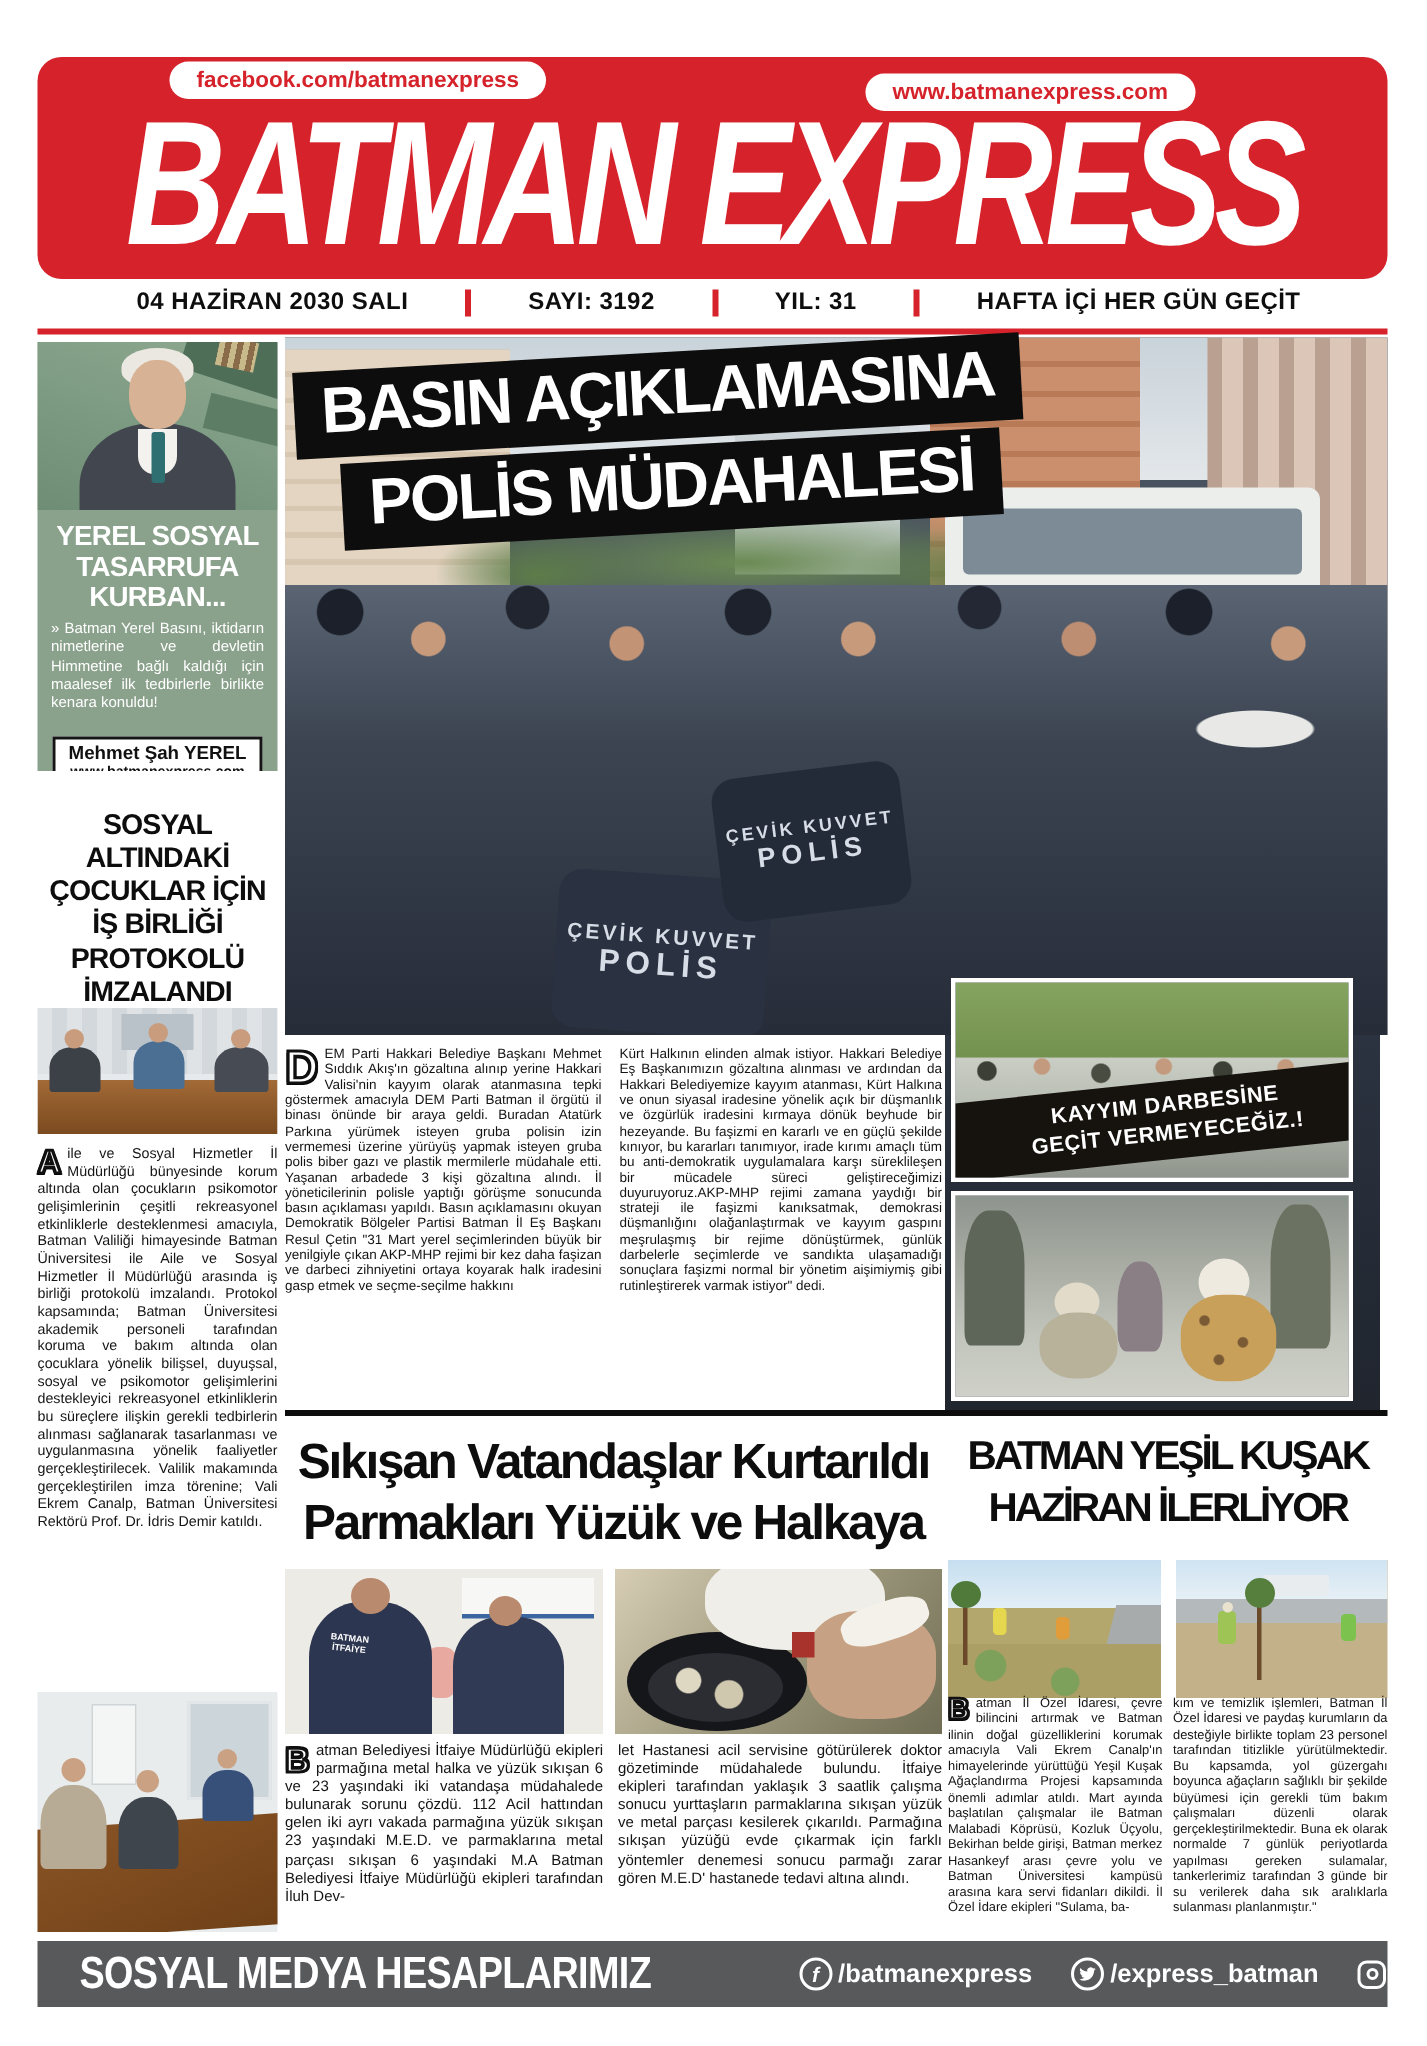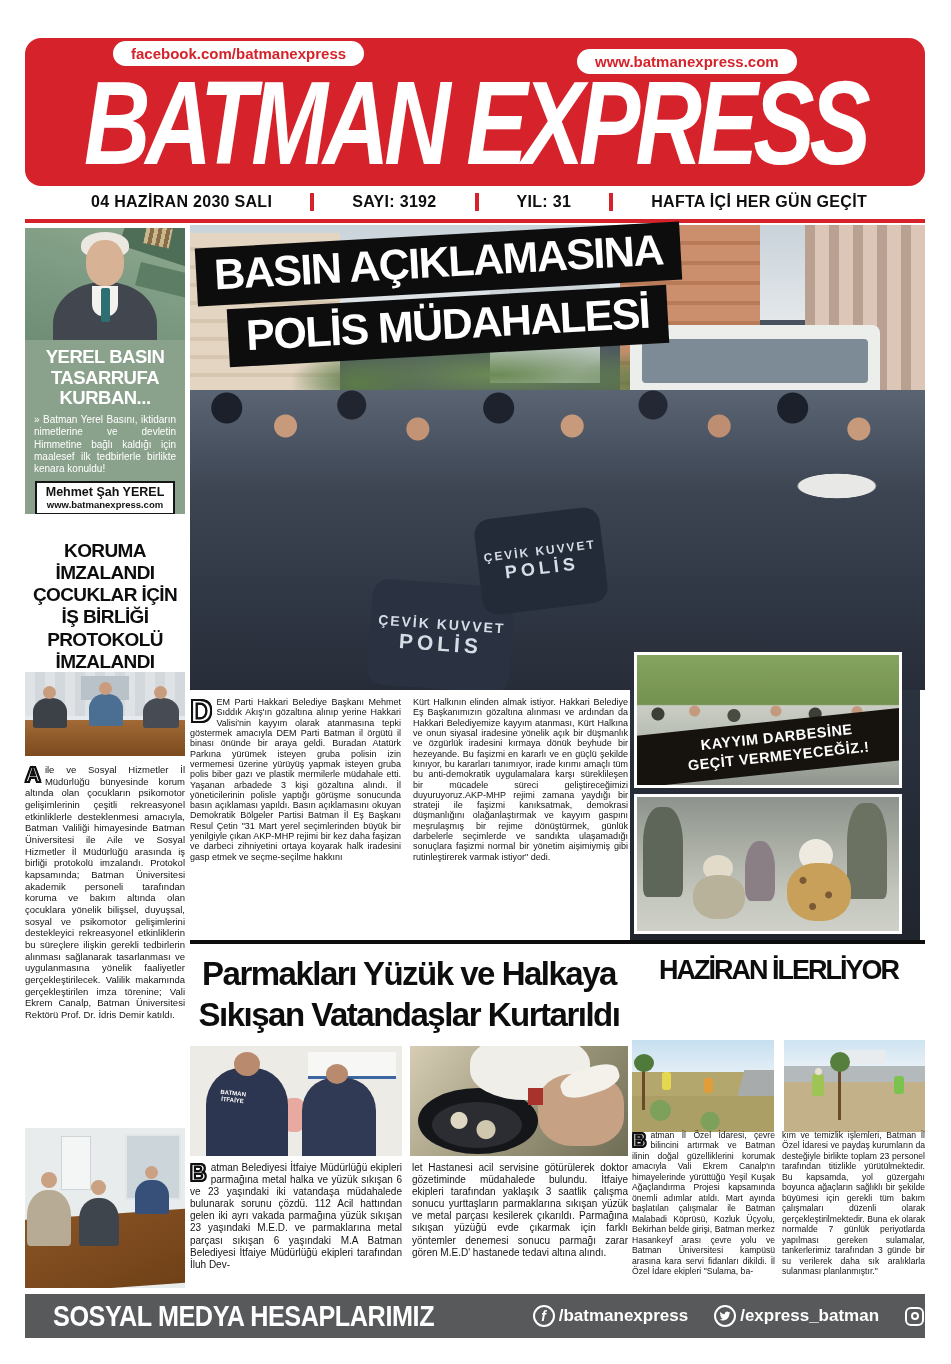--- a/index.html
+++ b/index.html
@@ -28,21 +28,21 @@
   .vbar{width:4px;height:18px;background:#d6232b;}
   .red-rule{position:absolute;left:25px;top:219px;width:900px;height:4px;background:#d6232b;}
 
   
   .opinion-card{position:absolute;left:25px;top:228px;width:160px;height:286px;
                 background:#8aa18c;overflow:hidden;}
   .author-photo{position:relative;width:160px;height:112px;overflow:hidden;
                 background:linear-gradient(200deg,#8fa98f 0%,#7c9a82 55%,#6f8d75 100%);}
   .opinion-title{color:#fff;font-weight:800;font-size:18.5px;line-height:1.12;
                  text-align:center;padding:7px 2px 3px;letter-spacing:-.5px;}
-  .opinion-teaser{color:#fff;font-size:10px;line-height:1.22;padding:2px 9px 5px;
+  .opinion-teaser{color:#fff;font-size:10px;line-height:1.22;padding:2px 9px 15px;
                   text-align:justify;font-weight:500;}
   .author-box{background:#fff;border:2px solid #151515;margin:1px 10px 0;
               text-align:center;padding:2px 0 3px;}
   .author-name{font-weight:800;font-size:12.5px;display:block;}
   .author-site{font-weight:700;font-size:9.5px;display:block;}
 
   .protocol-headline{position:absolute;left:25px;top:524px;width:160px;text-align:center;
                      font-weight:800;font-size:19px;line-height:1.17;letter-spacing:-.6px;color:#0d0d0d;}
   .photo{position:absolute;overflow:hidden;}
   .protocol-body{position:absolute;left:25px;top:764px;width:160px;font-size:9.5px;
@@ -140,29 +140,29 @@
     <div class="author-photo">
       <span class="s" style="left:98px;top:-8px;width:80px;height:38px;background:#4e6e58;transform:rotate(18deg);"></span>
       <span class="s" style="left:112px;top:42px;width:70px;height:24px;background:#5d7d65;transform:rotate(14deg);"></span>
       <span class="s" style="left:120px;top:-2px;width:26px;height:20px;background:repeating-linear-gradient(90deg,#c8b98a 0 4px,#8a6b4a 4px 8px);transform:rotate(12deg);"></span>
       <span class="s" style="left:28px;top:54px;width:104px;height:60px;background:#42464e;border-radius:48% 48% 0 0/70% 70% 0 0;"></span>
       <span class="s" style="left:67px;top:58px;width:26px;height:30px;background:#f4f2ee;border-radius:0 0 40% 40%;"></span>
       <span class="s" style="left:76px;top:60px;width:9px;height:34px;background:#2e6f72;border-radius:2px;"></span>
       <span class="s" style="left:56px;top:4px;width:48px;height:26px;background:#ebe7e1;border-radius:50% 50% 40% 40%;"></span>
       <span class="s" style="left:61px;top:12px;width:38px;height:46px;background:#d8b294;border-radius:46%;"></span>
     </div>
-    <div class="opinion-title">YEREL BASIN TASARRUFA KURBAN...</div>
+    <div class="opinion-title">YEREL SOSYAL TASARRUFA KURBAN...</div>
     <div class="opinion-teaser">»  Batman Yerel Basını, iktidarın nimetlerine ve devletin Himmetine bağlı kaldığı için maalesef ilk tedbirlerle birlikte kenara konuldu!</div>
     <div class="author-box">
       <span class="author-name">Mehmet Şah YEREL</span>
       <span class="author-site">www.batmanexpress.com</span>
     </div>
   </aside>
 
-  <h2 class="protocol-headline">KORUMA İMZALANDI ÇOCUKLAR İÇİN İŞ BİRLİĞİ PROTOKOLÜ İMZALANDI</h2>
+  <h2 class="protocol-headline">SOSYAL ALTINDAKİ ÇOCUKLAR İÇİN İŞ BİRLİĞİ PROTOKOLÜ İMZALANDI</h2>
 
   <div class="photo" style="left:25px;top:672px;width:160px;height:84px;background:#e7eaec;">
     <span class="s" style="left:0;top:0;width:160px;height:44px;background:repeating-linear-gradient(90deg,#dfe3e6 0 10px,#d2d8dc 10px 20px);"></span>
     <span class="s" style="left:56px;top:4px;width:48px;height:24px;background:#b9c2c8;"></span>
     <span class="s" style="left:0;bottom:0;width:160px;height:36px;background:linear-gradient(#a26a36,#7b4a1f);"></span>
     <span class="s" style="left:8px;top:26px;width:34px;height:30px;background:#3c4148;border-radius:45% 45% 8% 8%;"></span>
     <span class="s" style="left:18px;top:14px;width:13px;height:13px;background:#c99c7d;border-radius:50%;"></span>
     <span class="s" style="left:64px;top:22px;width:34px;height:32px;background:#4b6e93;border-radius:45% 45% 8% 8%;"></span>
     <span class="s" style="left:74px;top:10px;width:13px;height:13px;background:#c99c7d;border-radius:50%;"></span>
     <span class="s" style="left:118px;top:26px;width:36px;height:30px;background:#474c54;border-radius:45% 45% 8% 8%;"></span>
@@ -245,22 +245,22 @@
     <span class="s" style="left:150px;top:66px;width:64px;height:58px;background:radial-gradient(circle at 25% 30%, #7a5a34 0 3px, transparent 4px),radial-gradient(circle at 65% 55%, #7a5a34 0 3px, transparent 4px),radial-gradient(circle at 40% 75%, #7a5a34 0 3px, transparent 4px),#c8a05a;border-radius:45%;"></span>
   </div>
 
   <p class="main-col main-col1" style="margin:0;">
     <span class="dropcap dc-d">D</span><span>EM Parti Hakkari Belediye Başkanı Mehmet Sıddık Akış'ın gözaltına alınıp yerine Hakkari Valisi'nin kayyım olarak atanmasına tepki göstermek amacıyla DEM Parti Batman il örgütü il binası önünde bir araya geldi. Buradan Atatürk Parkına yürümek isteyen gruba polisin izin vermemesi üzerine yürüyüş yapmak isteyen gruba polis biber gazı ve plastik mermilerle müdahale etti.  Yaşanan arbadede 3 kişi gözaltına alındı. İl yöneticilerinin polisle yaptığı görüşme sonucunda basın açıklaması yapıldı. Basın açıklamasını okuyan Demokratik Bölgeler Partisi Batman İl Eş Başkanı Resul Çetin "31 Mart yerel seçimlerinden büyük bir yenilgiyle çıkan AKP-MHP rejimi bir kez daha faşizan ve darbeci zihniyetini ortaya koyarak halk iradesini gasp etmek ve seçme-seçilme hakkını</span>
   </p>
   <p class="main-col main-col2" style="margin:0;">Kürt Halkının elinden almak istiyor. Hakkari Belediye Eş Başkanımızın gözaltına alınması ve ardından da Hakkari Belediyemize kayyım atanması, Kürt Halkına ve onun siyasal iradesine yönelik açık bir düşmanlık ve özgürlük iradesini kırmaya dönük beyhude bir hezeyande. Bu faşizmi en kararlı ve en güçlü şekilde kınıyor, bu kararları tanımıyor, irade kırımı amaçlı tüm bu anti-demokratik uygulamalara karşı süreklileşen bir mücadele süreci geliştireceğimizi duyuruyoruz.AKP-MHP rejimi zamana yaydığı bir strateji ile faşizmi kanıksatmak, demokrasi düşmanlığını olağanlaştırmak ve kayyım gaspını meşrulaşmış bir rejime dönüştürmek, günlük darbelerle seçimlerde ve sandıkta ulaşamadığı sonuçlara faşizmi normal bir yönetim aişimiymiş gibi rutinleştirerek varmak istiyor" dedi.</p>
   <div class="main-rule"></div>
 
   <h2 class="rescue-headline" style="margin:0;">
+    <span>Sıkışan Vatandaşlar Kurtarıldı</span>
     <span>Parmakları Yüzük ve Halkaya</span>
-    <span>Sıkışan Vatandaşlar Kurtarıldı</span>
   </h2>
 
   <div class="photo" style="left:190px;top:1046px;width:212px;height:110px;background:#ecebe5;">
     <span class="s" style="left:118px;top:6px;width:88px;height:24px;background:#f7f7f5;border-bottom:3px solid #3c66a0;"></span>
     <span class="s" style="left:92px;top:52px;width:24px;height:34px;background:#e8a9a0;border-radius:40%;"></span>
     <span class="s" style="left:16px;top:22px;width:82px;height:88px;background:#2d3650;border-radius:42% 42% 0 0;"></span>
     <span class="s" style="left:44px;top:6px;width:26px;height:24px;background:#b98a6d;border-radius:50%;"></span>
     <span class="s" style="left:112px;top:32px;width:74px;height:78px;background:#303a55;border-radius:42% 42% 0 0;"></span>
     <span class="s" style="left:136px;top:18px;width:22px;height:20px;background:#b98a6d;border-radius:50%;"></span>
     <span class="s" style="left:30px;top:44px;color:#fff;font-size:6px;font-weight:bold;transform:rotate(6deg);line-height:1.2;text-align:center;">
@@ -277,20 +277,21 @@
     <span class="s" style="left:150px;top:22px;width:60px;height:26px;background:#f3f1ea;border-radius:40%;transform:rotate(-18deg);"></span>
     <span class="s" style="left:118px;top:42px;width:15px;height:17px;background:#a8322c;"></span>
   </div>
 
   <p class="rescue-col" style="left:190px;width:212px;margin:0;">
     <span class="dropcap dc-b">B</span><span>atman Belediyesi İtfaiye Müdürlüğü ekipleri parmağına metal halka ve yüzük sıkışan 6 ve 23 yaşındaki iki vatandaşa müdahalede bulunarak sorunu çözdü. 112 Acil hattından gelen iki ayrı vakada parmağına yüzük sıkışan 23 yaşındaki M.E.D. ve parmaklarına metal parçası sıkışan 6  yaşındaki M.A Batman Belediyesi İtfaiye Müdürlüğü ekipleri tarafından İluh Dev-</span>
   </p>
   <p class="rescue-col" style="left:412px;width:216px;margin:0;">let Hastanesi acil servisine götürülerek doktor gözetiminde müdahalede bulundu. İtfaiye ekipleri tarafından yaklaşık 3 saatlik çalışma sonucu yurttaşların parmaklarına sıkışan yüzük ve metal parçası kesilerek çıkarıldı. Parmağına sıkışan yüzüğü evde çıkarmak için farklı yöntemler denemesi sonucu parmağı zarar gören M.E.D' hastanede tedavi altına alındı.</p>
 
   <h2 class="green-headline" style="margin:0;">
+    <span>BATMAN YEŞİL KUŞAK</span>
     <span>HAZİRAN İLERLİYOR</span>
   </h2>
 
   <div class="photo" style="left:632px;top:1040px;width:142px;height:92px;background:#b3a76d;">
     <span class="s" style="left:0;top:0;width:142px;height:32px;background:linear-gradient(#c6dff0,#e3eef6);"></span>
     <span class="s" style="right:-8px;top:30px;width:46px;height:66px;background:#a7abac;transform:skewX(-14deg);"></span>
     <span class="s" style="left:0;top:56px;width:142px;height:36px;background:radial-gradient(circle at 20% 40%, #7da05a 0 10px, transparent 11px),radial-gradient(circle at 55% 70%, #7da05a 0 9px, transparent 10px),#ac9f66;"></span>
     <span class="s" style="left:10px;top:22px;width:3px;height:48px;background:#6b4a2a;"></span>
     <span class="s" style="left:2px;top:14px;width:20px;height:18px;background:#4f7a3a;border-radius:50%;"></span>
     <span class="s" style="left:30px;top:32px;width:9px;height:18px;background:#e6d84e;border-radius:3px;"></span>

